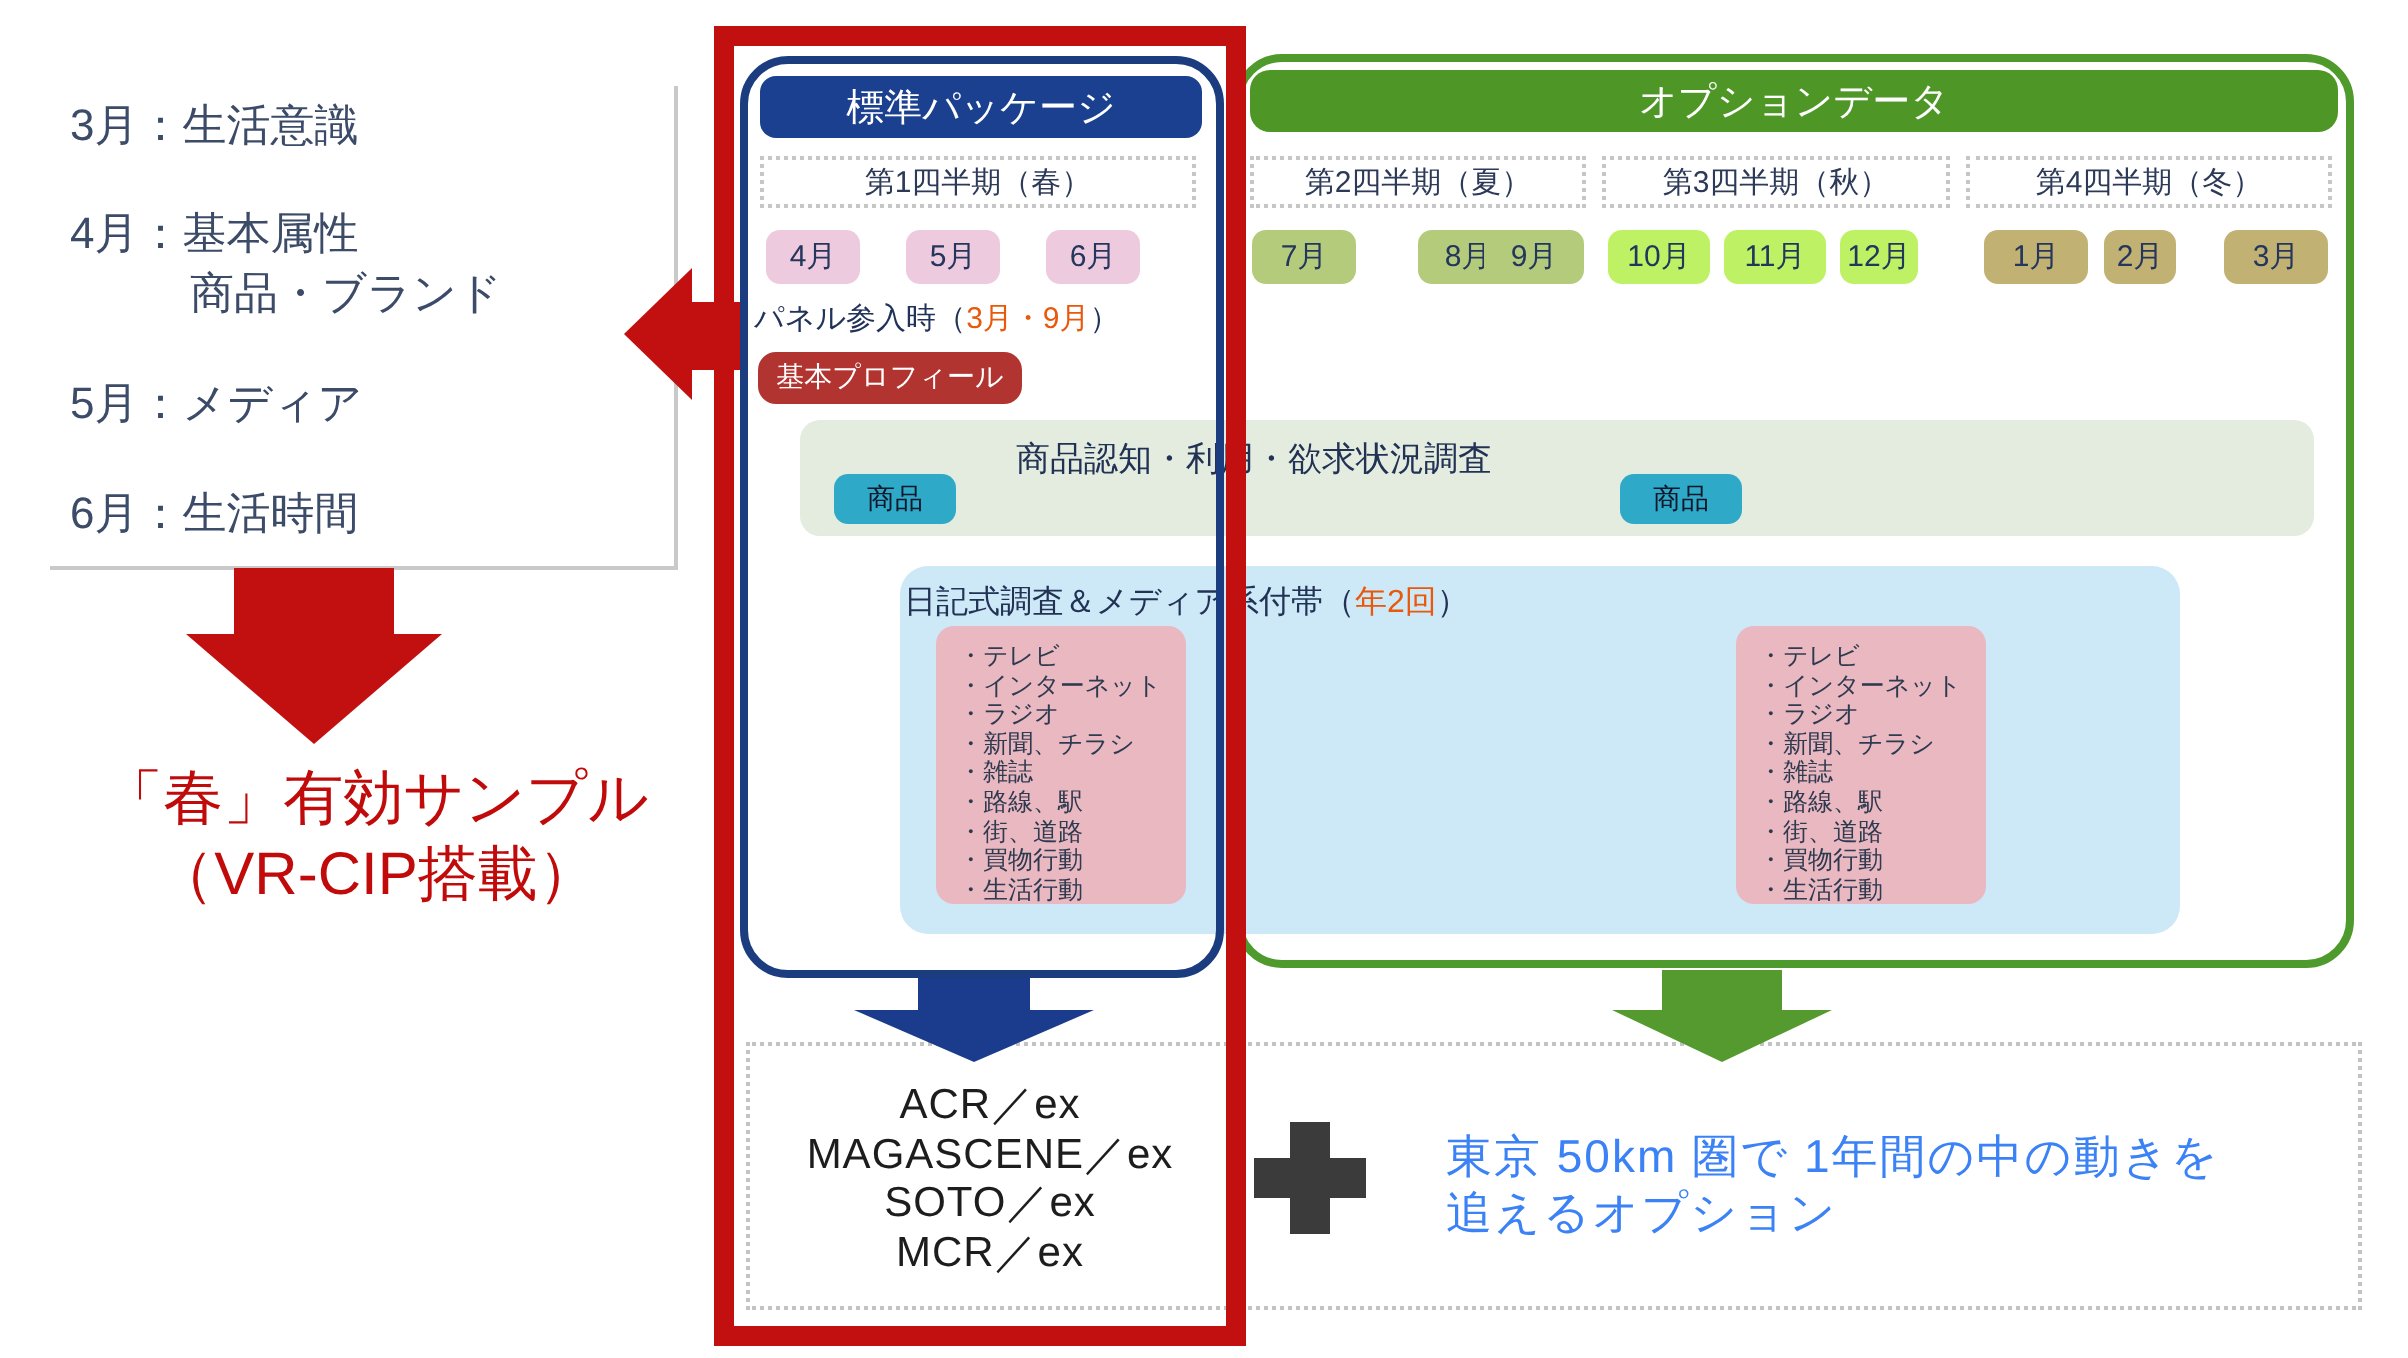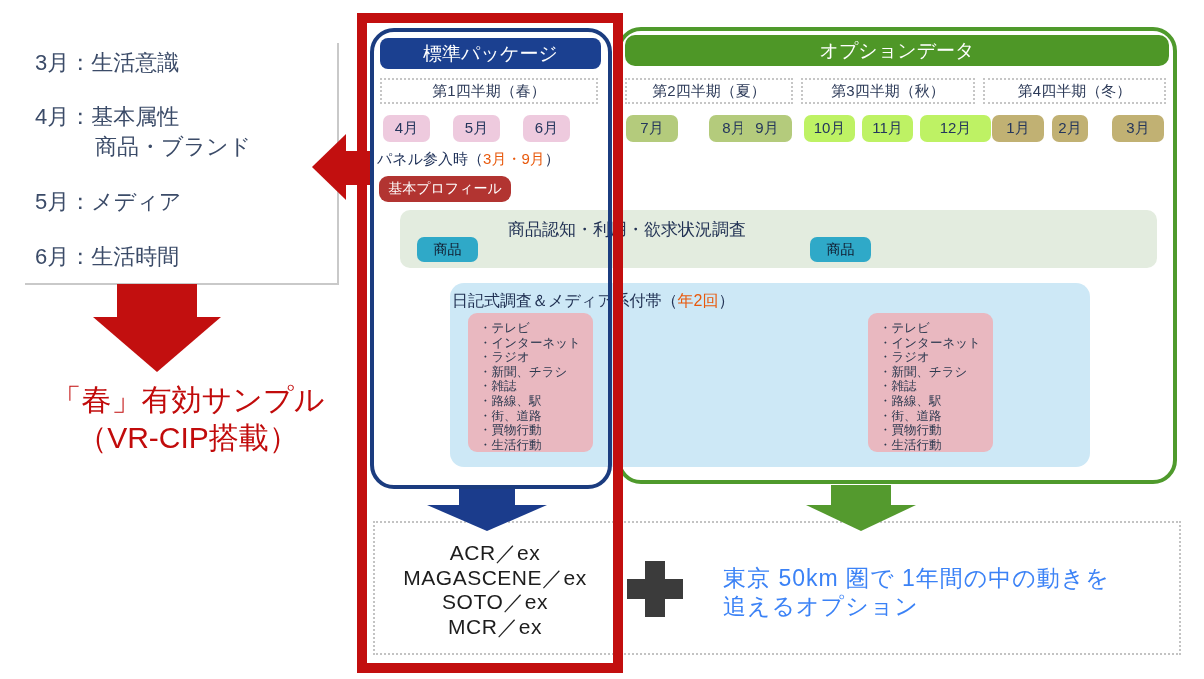--- a/index.html
+++ b/index.html
@@ -107,21 +107,21 @@
   <div class="abs chip m-pink z4" style="left:383px;width:47px;">4月</div>
   <div class="abs chip m-pink z4" style="left:453px;width:47px;">5月</div>
   <div class="abs chip m-pink z4" style="left:523px;width:47px;">6月</div>
 
   <div class="abs chip m-green z4" style="left:626px;width:52px;">7月</div>
   <div class="abs chip m-green z4" style="left:684px;width:50px;margin-left:25px;">8月</div>
   <div class="abs chip m-green z4" style="left:742px;width:50px;">9月</div>
 
   <div class="abs chip m-cyan z4" style="left:804px;width:51px;">10月</div>
   <div class="abs chip m-cyan z4" style="left:862px;width:51px;">11月</div>
-  <div class="abs chip m-cyan z4" style="left:920px;width:71px;">12月</div>
+  <div class="abs chip m-cyan z4" style="left:920px;width:39px;">12月</div>
 
   <div class="abs chip m-khaki z4" style="left:992px;width:52px;">1月</div>
   <div class="abs chip m-khaki z4" style="left:1052px;width:36px;">2月</div>
   <div class="abs chip m-khaki z4" style="left:1112px;width:52px;">3月</div>
 
   <div class="abs panel-entry z4">
     <span>パネル参入時（</span><span class="hl-orange">3月・9月</span><span>）</span>
   </div>
   <div class="abs profile-badge z4">基本プロフィール</div>
 

